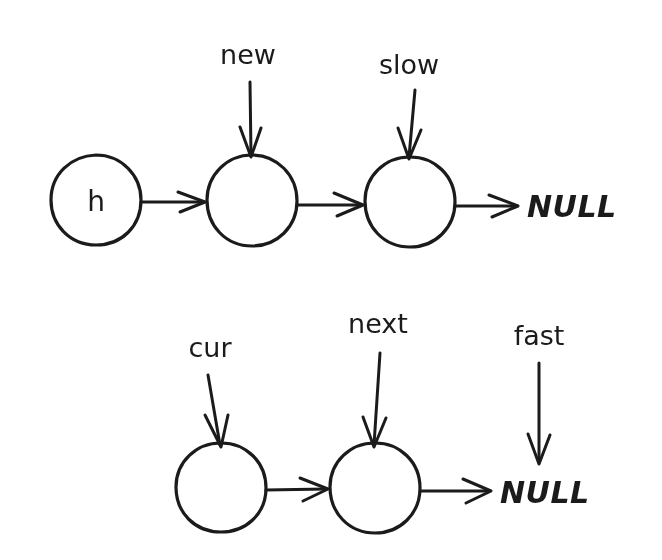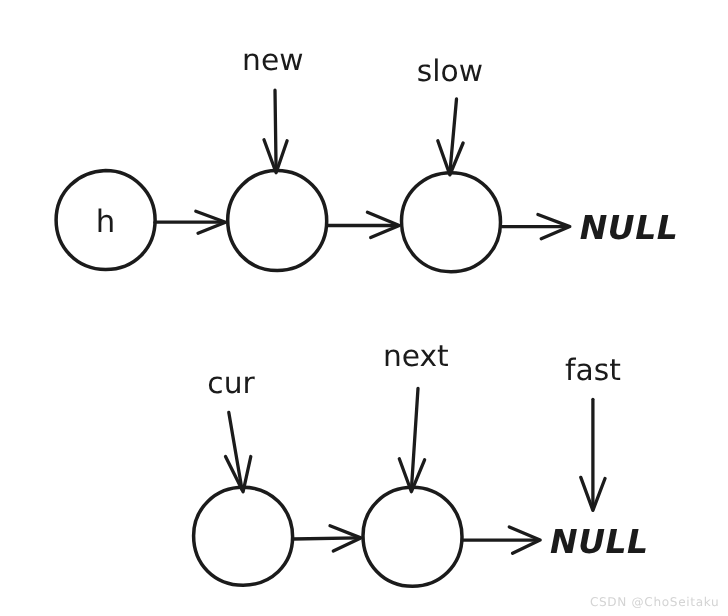--- a/index.html
+++ b/index.html
@@ -189,14 +189,13 @@
       </g>
 
       <g>
         <text class="hand-label" x="539" y="345" text-anchor="middle">fast</text>
         <path class="ink ptr-line" d="M 539 363 L 539 462"></path>
         <path class="ink arrow-head" d="M 528 434 L 539 464 L 550 435"></path>
       </g>
     </g>
   </svg>
 
-  <div class="watermark">CSDN @ChoSeitaku</div>
 </div>
 
 </body></html>

